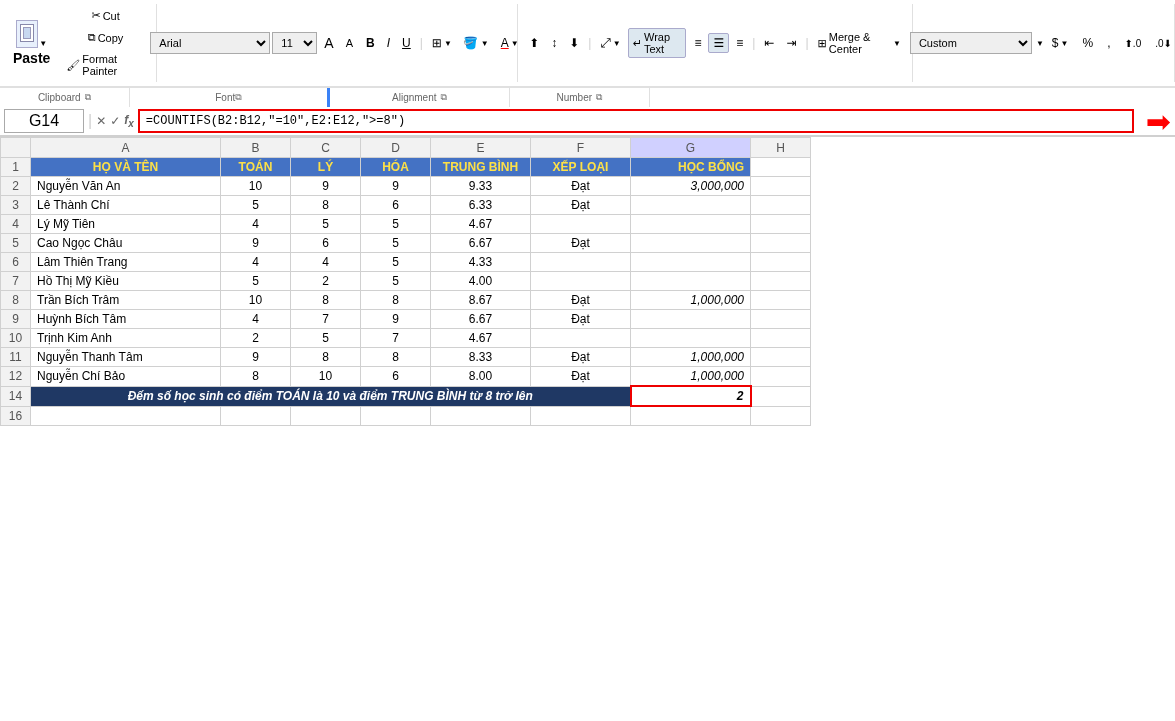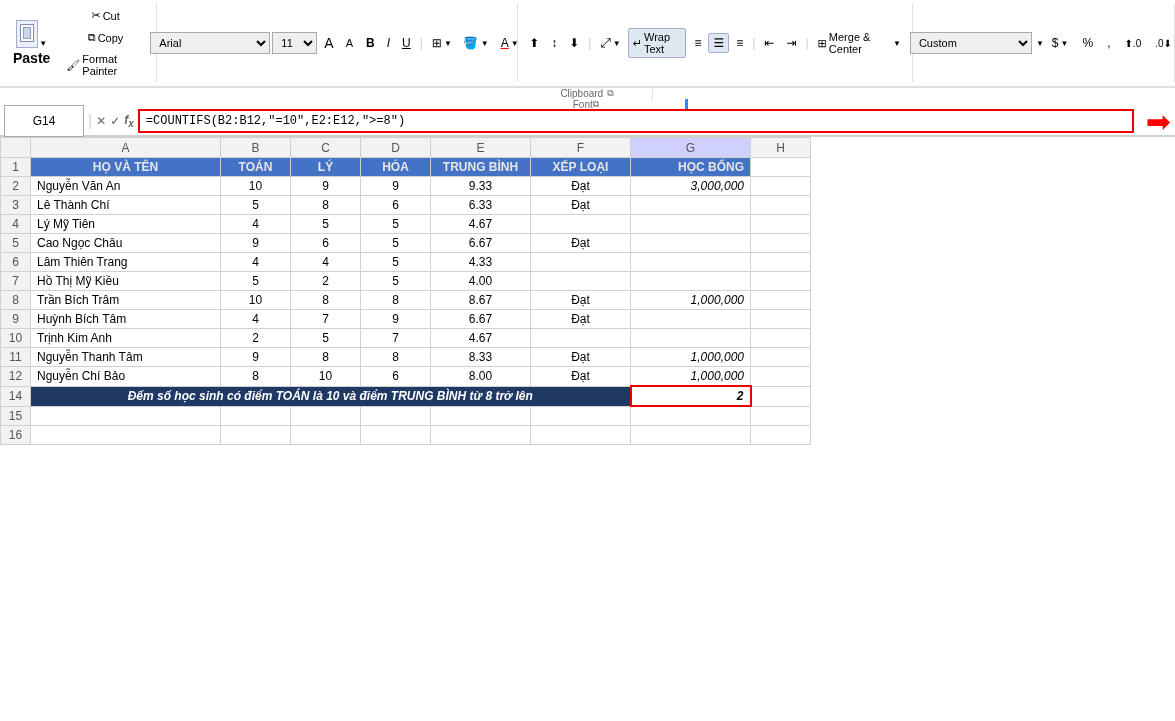--- a/index.html
+++ b/index.html
@@ -41,24 +41,24 @@
       display: flex;
       align-items: center;
       height: 30px;
       border-bottom: 2px solid #d0d0d0;
       padding: 2px 4px;
       gap: 4px;
       background: #fff;
     }
     .cell-ref-box {
       width: 80px;
-      height: 32px;
+      height: 24px;
       border: 1px solid #aaa;
       padding: 2px 0;
-      font-size: 12px;
+      font-size: 16px;
       text-align: center;
     }
     .formula-icons {
       display: flex;
       align-items: center;
       gap: 4px;
       color: #666;
     }
     .formula-input {
       flex: 1;
@@ -103,21 +103,21 @@
       color: #555;
       border: 1px solid #d0d0d0;
     }
     .col-header-selected {
       background: #d0d0ff;
     }
 
     
     .cell-header {
       background: #4472c4;
-      color: #e5e5e5;
+      color: #fde047;
       font-weight: bold;
       text-align: center;
     }
     .cell-num { width: 70px; text-align: center; }
     .cell-avg { width: 90px; text-align: center; }
     .cell-xepLoai { width: 100px; text-align: center; }
     .cell-hocBong { width: 120px; text-align: right; }
     .cell-hocBong-val { text-align: right; font-style: italic; }
     .cell-empty { width: 60px; }
 
@@ -329,21 +329,21 @@
             <span>,</span>
           </div>
         <div class="rb-btn" style="font-size:10px;">⬆.0</div>
         <div class="rb-btn" style="font-size:10px;">.0⬇</div>
       </div>
     </div>
 
 
   </div>
 
-  <div style="display:flex;height:20px;align-items:center;border-top:1px solid #e0e0e0;background:#fff;flex-direction:column;">
+  <div style="display:flex;height:20px;align-items:center;border-top:1px solid #e0e0e0;background:#fff;">
     <div style="width:130px;text-align:center;font-size:10px;color:#666;border-right:1px solid #e0e0e0;height:100%;display:flex;align-items:center;justify-content:center;gap:4px;">
       <span>Clipboard</span>
       <span style="font-size:9px;cursor:pointer;">⧉</span>
     </div>
     <div style="width:200px;text-align:left;font-size:10px;color:#666;border-right:3px solid #3b82f6;height:100%;display:flex;align-items:center;justify-content:center;gap:0;">
       <span>Font</span>
       <span style="font-size:9px;cursor:pointer;">⧉</span>
     </div>
     <div style="width:180px;text-align:center;font-size:10px;color:#666;border-right:1px solid #e0e0e0;height:100%;display:flex;align-items:center;justify-content:center;gap:4px;">
       <span>Alignment</span>
@@ -541,31 +541,20 @@
       </tr>
 
 
       <tr>
         <td class="row-header">14</td>
         <td colspan="6" class="row-highlight">Đếm số học sinh có điểm TOÁN là 10 và điểm TRUNG BÌNH từ 8 trở lên</td>
         <td class="selected-cell cell-hocBong-val" style="font-weight:bold;">2</td>
         <td class="cell-empty"></td>
       </tr>
 
-      <tr>
-        <td class="row-header">15</td>
-        <td></td>
-        <td class="cell-num"></td>
-        <td class="cell-num"></td>
-        <td class="cell-num"></td>
-        <td class="cell-avg"></td>
-        <td class="cell-xepLoai"></td>
-        <td class="cell-hocBong-val"></td>
-        <td class="cell-empty"></td>
-      </tr>
 
       <tr>
         <td class="row-header">16</td>
         <td></td>
         <td class="cell-num"></td>
         <td class="cell-num"></td>
         <td class="cell-num"></td>
         <td class="cell-avg"></td>
         <td class="cell-xepLoai"></td>
         <td class="cell-hocBong-val"></td>

